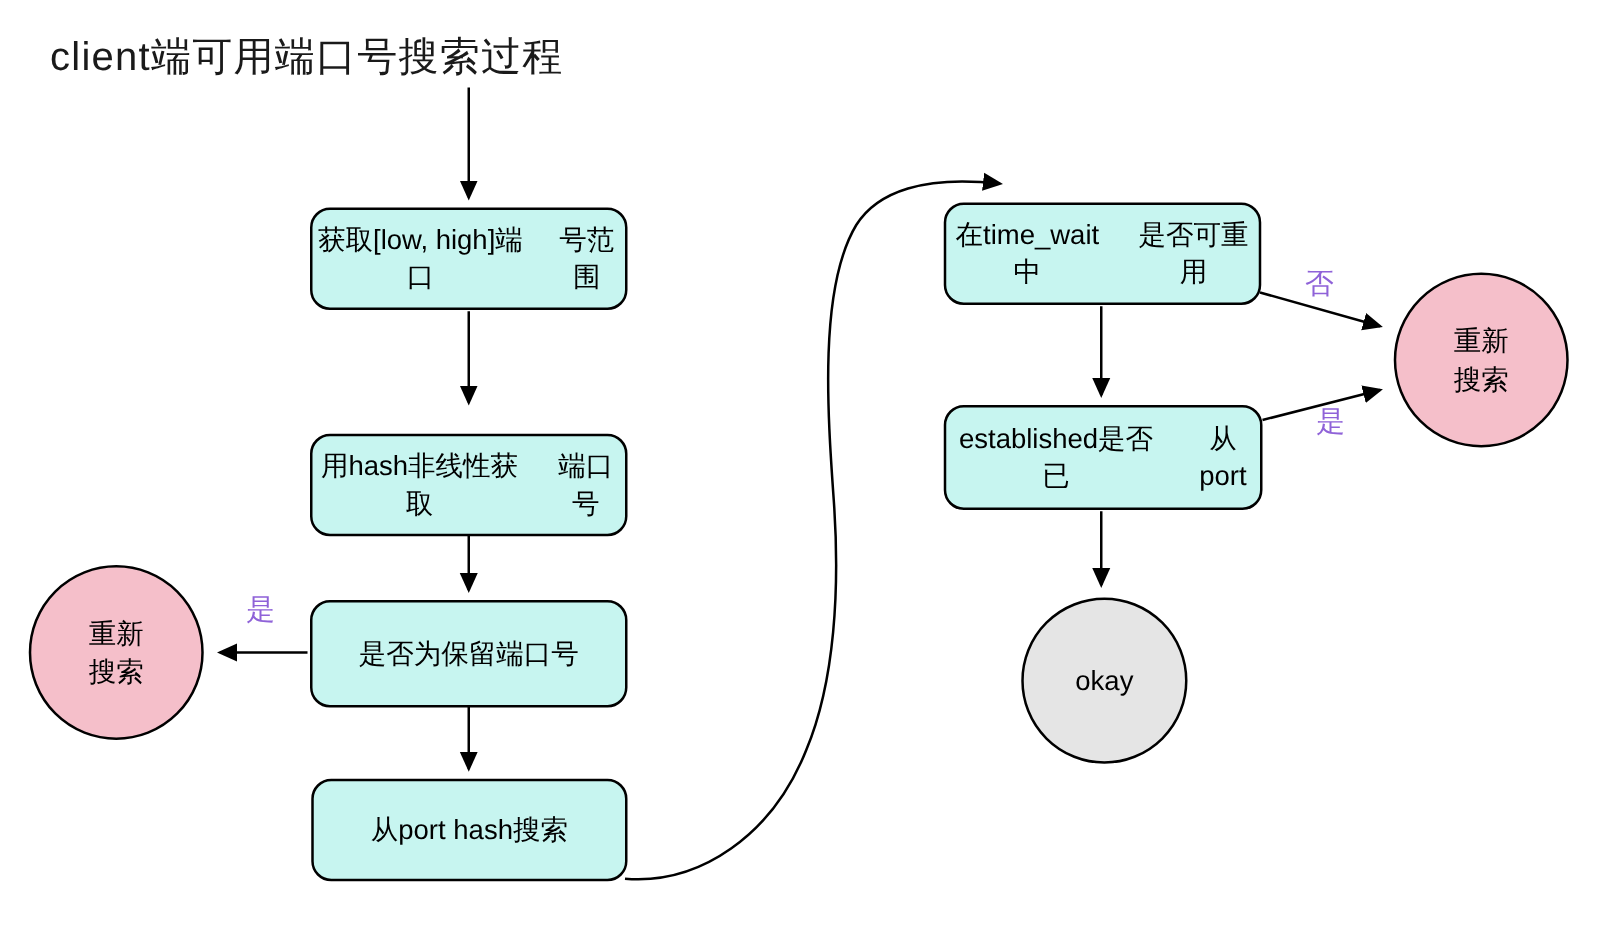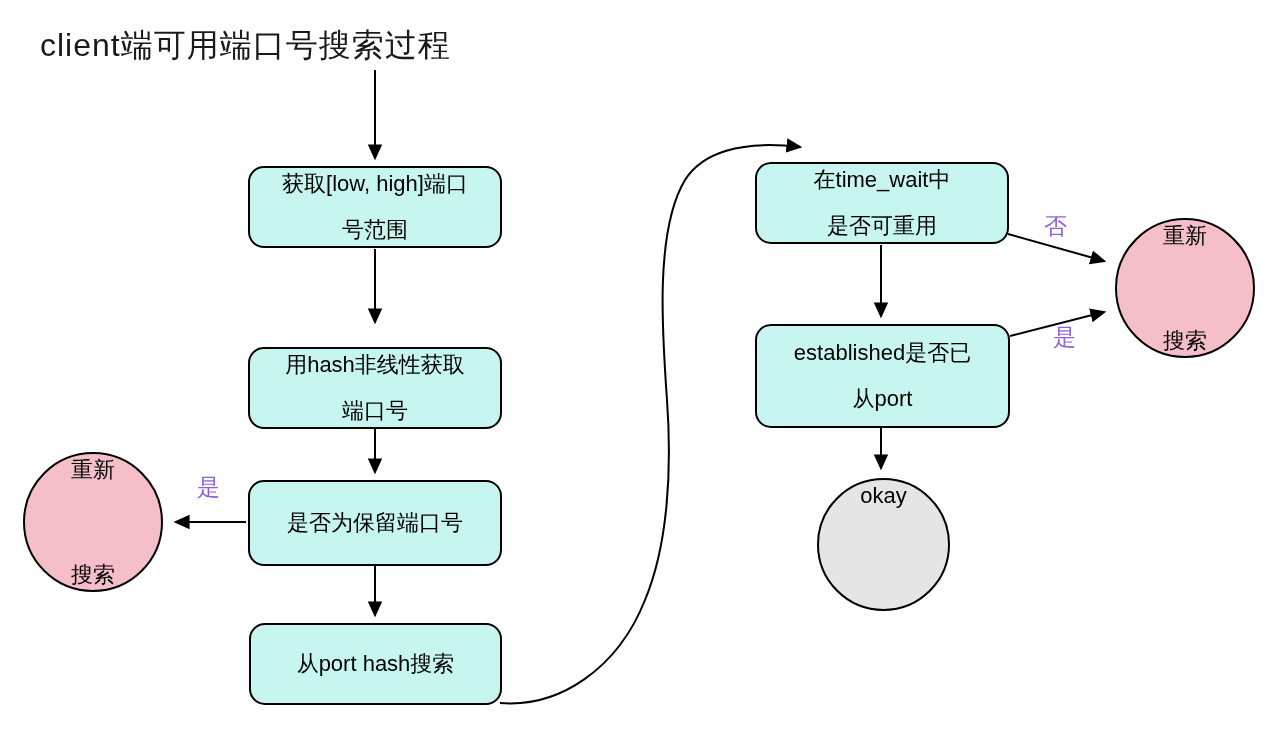--- a/index.html
+++ b/index.html
@@ -31,38 +31,38 @@
     color: #1a1a1a;
     letter-spacing: 1px;
   }
   .box {
     position: absolute;
     box-sizing: border-box;
     background: #c7f5f0;
     border: 2.5px solid #000000;
     border-radius: 16px;
     display: flex;
-    flex-direction: column;
+    flex-direction: row;
     align-items: center;
     justify-content: center;
     text-align: center;
     font-size: 22px;
     line-height: 30px;
     color: #000000;
     gap: 16px;
   }
   .circle {
     position: absolute;
     box-sizing: border-box;
     border: 2.5px solid #000000;
     border-radius: 50%;
     display: flex;
     flex-direction: column;
     align-items: center;
-    justify-content: space-between;
+    justify-content: center;
     text-align: center;
     font-size: 22px;
     line-height: 31px;
     color: #000000;
   }
   .circle.pink { background: #f5bfca; }
   .circle.green { background: #e5e5e5; }
   .box span, .circle span { display: block; }
   .edge-label {
     position: absolute;
@@ -114,21 +114,21 @@
 
   <div class="box" style="left:249px; top:623px; width:253px; height:82px;">
     <span>从port hash搜索</span>
   </div>
 
   <div class="box" style="left:755px; top:162px; width:254px; height:82px;">
     <span>在time_wait中</span>
     <span>是否可重用</span>
   </div>
 
-  <div class="box" style="left:755px; top:324px; width:255px; height:104px;">
+  <div class="box" style="left:755px; top:324px; width:255px; height:84px;">
     <span>established是否已</span>
     <span>从port</span>
   </div>
 
   <div class="circle pink" style="left:23px; top:452px; width:140px; height:140px;">
     <span>重新</span>
     <span>搜索</span>
   </div>
 
   <div class="circle pink" style="left:1115px; top:218px; width:140px; height:140px;">

